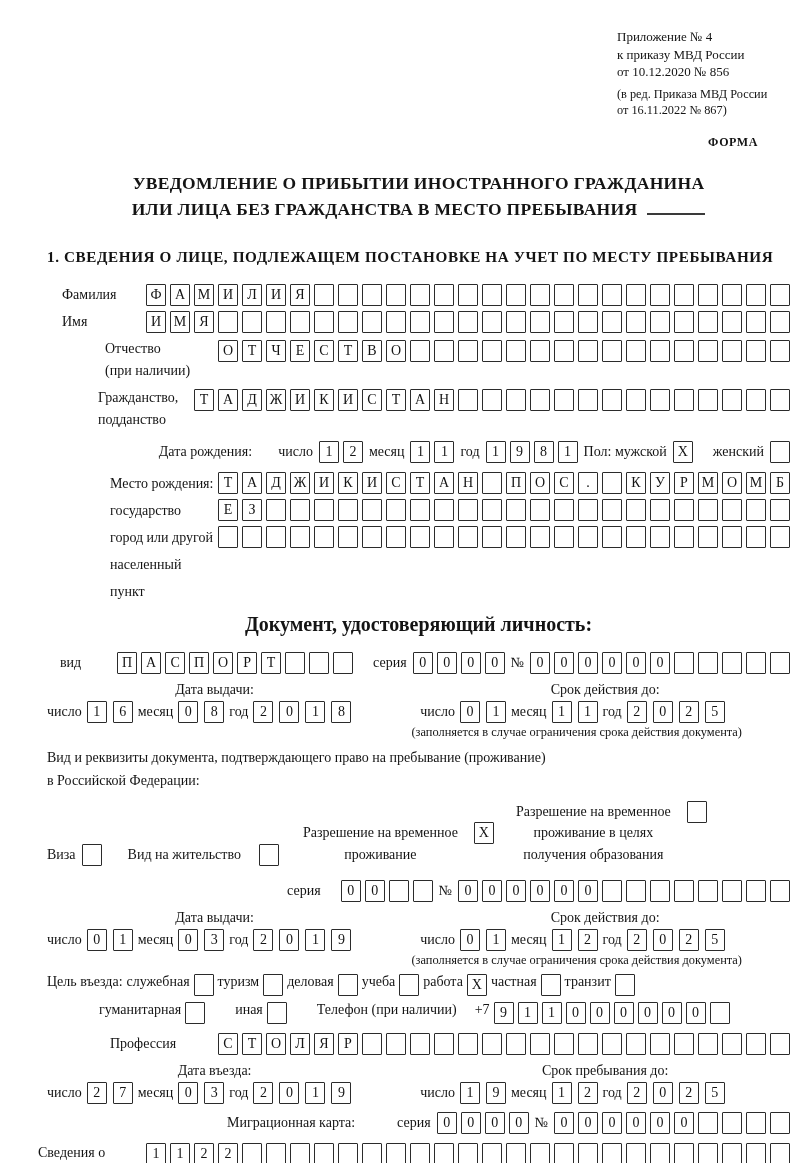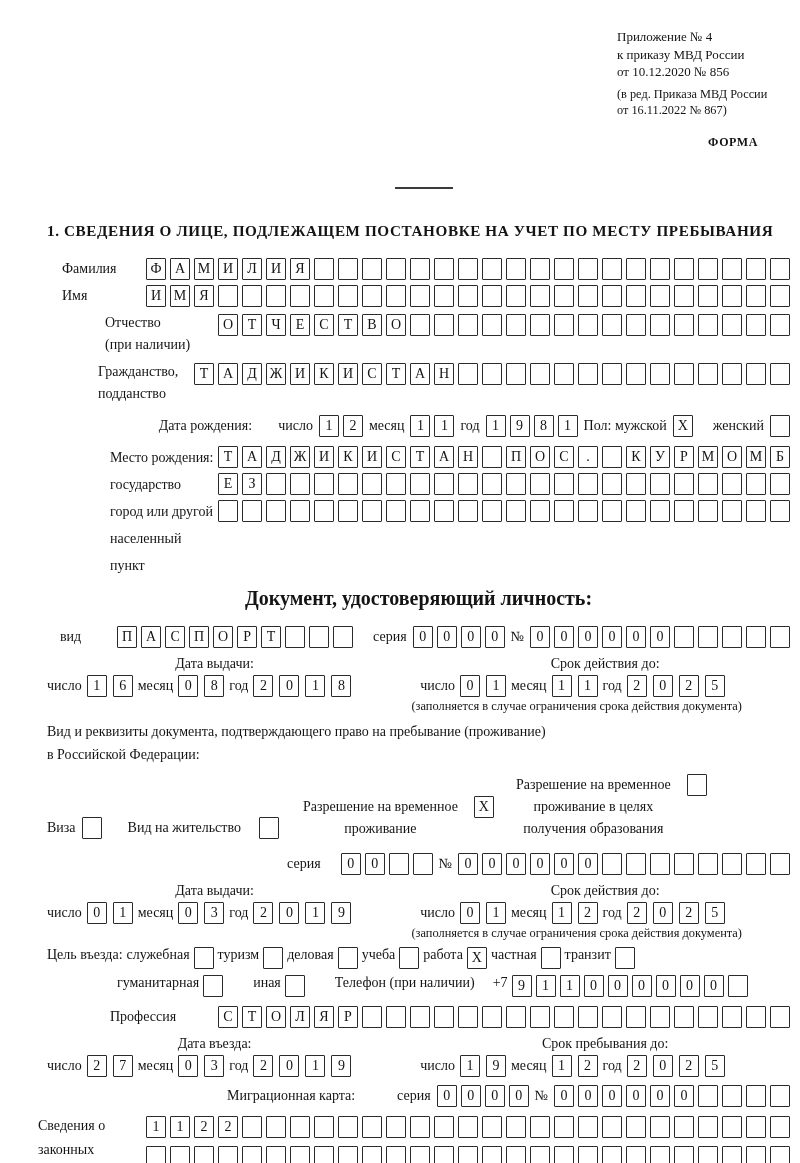--- a/index.html
+++ b/index.html
@@ -34,43 +34,44 @@
   .date-line .cells{gap:6px;}
   .dates-row{display:flex;margin-top:8px;}
   .date-block-l{width:340px;}
   .date-block-r{width:375px;margin-left:38px;}
   .date-head{text-align:center;margin-bottom:3px;}
   .caption{font-size:12.4px;text-align:right;padding-right:48px;margin-top:2px;margin-bottom:4px;}
   .para{line-height:1.65;margin-top:6px;}
   .permit-row{display:flex;align-items:flex-end;gap:18px;margin-top:8px;margin-bottom:10px;}
   .permit-text{display:flex;flex-direction:column;align-items:center;line-height:1.55;}
   .purpose-row{display:flex;gap:4px;margin-top:6px;flex-wrap:nowrap;}
-  .indent58{margin-left:70px;}
+  .indent58{margin-left:52px;}
   .gap-big{margin-left:26px;}
   .mt10{margin-top:10px;} .mt14{margin-top:14px;}
   .doc-heading{text-align:center;font-weight:bold;margin:8px 0 16px 0;font-size:20px;}
 </style>
 </head>
 <body>
 
 <div class="page">
 
   <div class="top-note">
     <div>Приложение № 4</div>
     <div>к приказу МВД России</div>
     <div>от 10.12.2020 № 856</div>
     <div class="rev rev-first">(в ред. Приказа МВД России</div>
     <div class="rev">от 16.11.2022 № 867)</div>
   </div>
 
   <div class="forma">ФОРМА</div>
 
   <div class="title">
+    <div>УВЕДОМЛЕНИЕ О ПРИБЫТИИ ИНОСТРАННОГО ГРАЖДАНИНА</div>
     <div>
-      <span class="blank-line"></span>
+      <span>ИЛИ ЛИЦА БЕЗ ГРАЖДАНСТВА В МЕСТО ПРЕБЫВАНИЯ</span><span class="blank-line"></span>
     </div>
   </div>
 
   <div class="section-heading">1. СВЕДЕНИЯ О ЛИЦЕ, ПОДЛЕЖАЩЕМ ПОСТАНОВКЕ НА УЧЕТ ПО МЕСТУ ПРЕБЫВАНИЯ</div>
 
   <div class="row">
     <span class="lbl w84">Фамилия</span>
     <span class="cells">
         <span class="cell">Ф</span>
         <span class="cell">А</span>

